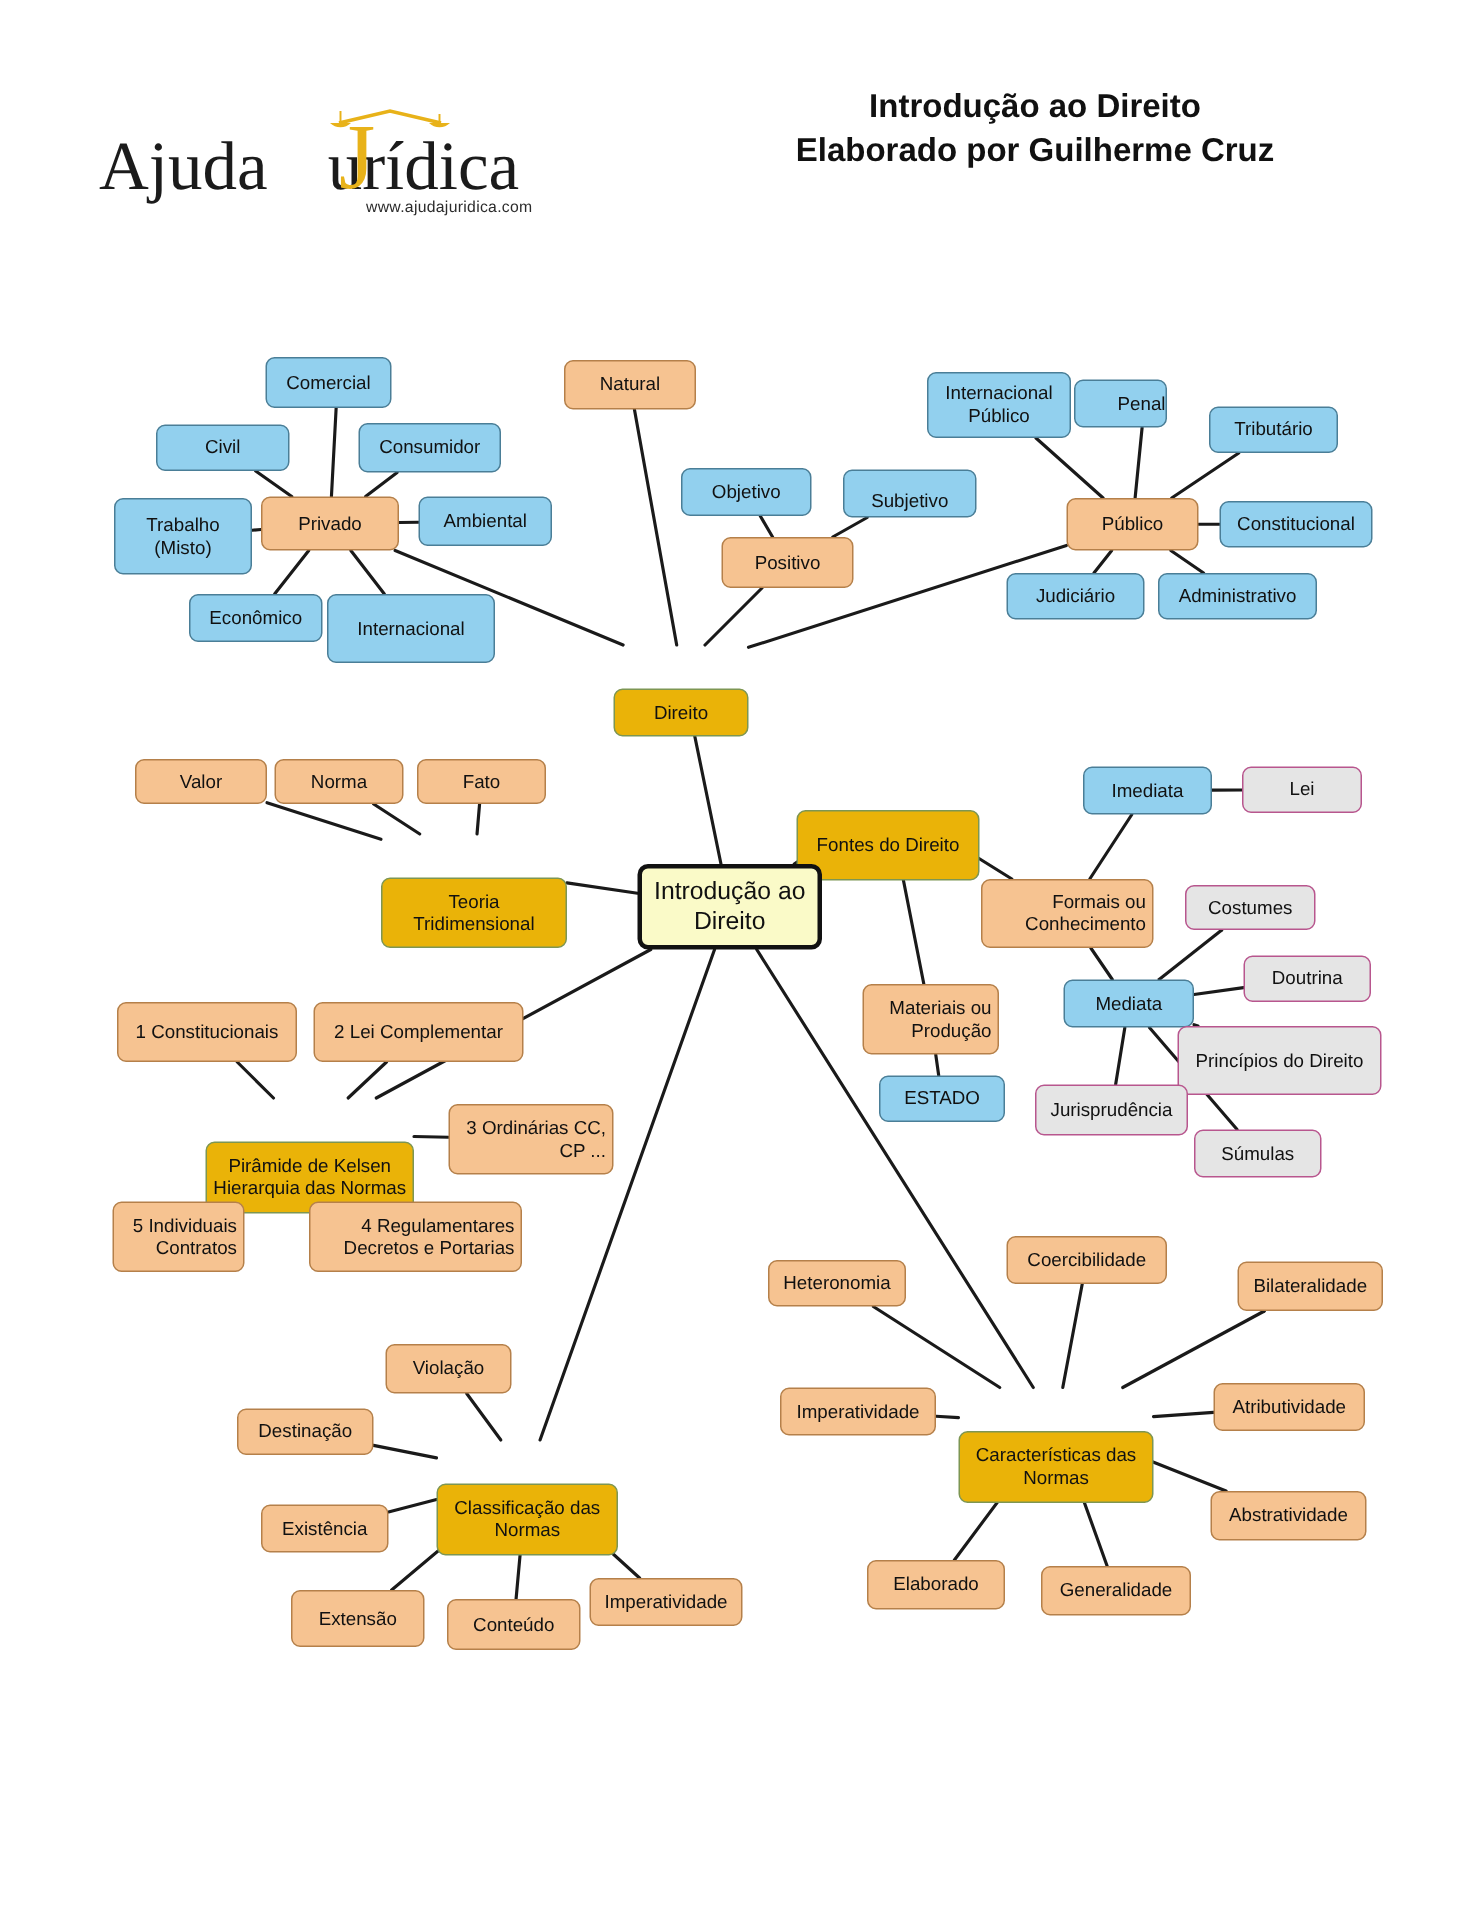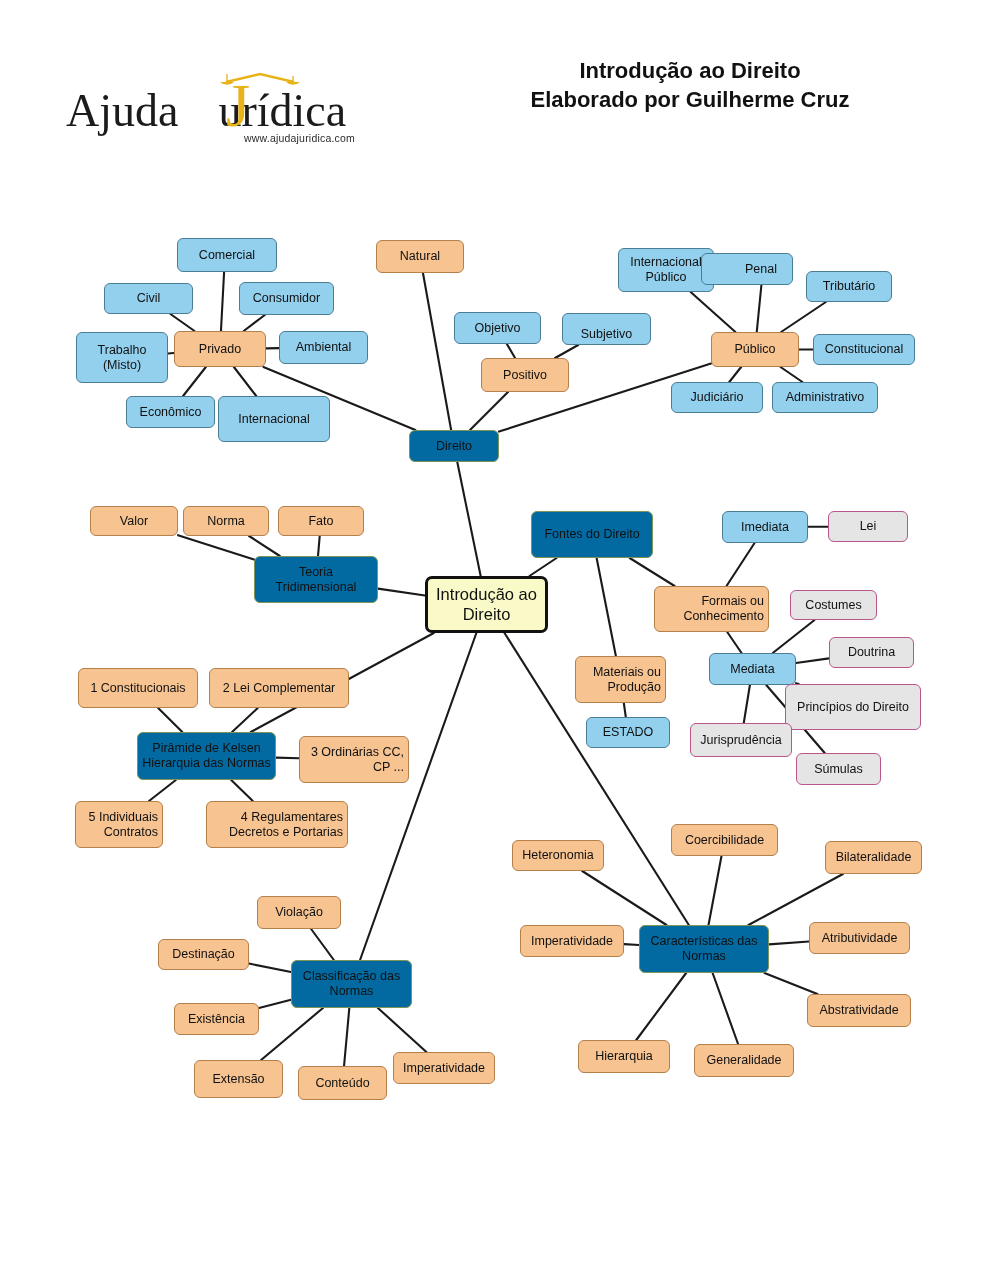--- a/index.html
+++ b/index.html
@@ -47,21 +47,21 @@
     display:flex; align-items:center; justify-content:center;
     text-align:center;
     font-size:12.5px;
     color:#111;
     line-height:1.18;
     padding:2px 4px;
     z-index:5;
   }
   .n-blue   { background:#92D0EE; border-color:#4a7e97; }
   .n-orange { background:#F6C391; border-color:#b5804a;text-align:right; }
-  .n-green  { background:#0369a1; border-color:#7d9653; }
+  .n-green  { background:#eab308; border-color:#7d9653;margin-top:29px; }
   .n-pink   { background:#e5e5e5; border-color:#b8568e; }
   .n-center {
     background:#FAFAC8; border:3px solid #111; border-radius:7px;
     font-size:16.5px; z-index:7;
   }
 </style>
 </head>
 <body>
 
 <div id="stage">
@@ -150,21 +150,21 @@
   <div id="nodes">
       <div class="node n-center" style="left: 425px; top: 576px; width: 123px; height: 57px;">
         <span>Introdução ao Direito</span>
       </div>
       <div class="node n-green" style="left: 409px; top: 430px; width: 90px; height: 32px;">
         <span>Direito</span>
       </div>
       <div class="node n-orange" style="left: 174px; top: 331px; width: 92px; height: 36px;">
         <span>Privado</span>
       </div>
-      <div class="node n-blue" style="left: 177px; top: 238px; width: 100px; height: 34px;">
+      <div class="node n-blue" style="left: 177px; top: 238px; width: 84px; height: 34px;">
         <span>Comercial</span>
       </div>
       <div class="node n-blue" style="left: 104px; top: 283px; width: 89px; height: 31px;">
         <span>Civil</span>
       </div>
       <div class="node n-blue" style="left: 239px; top: 282px; width: 95px; height: 33px;">
         <span>Consumidor</span>
       </div>
       <div class="node n-blue" style="left: 76px; top: 332px; width: 92px; height: 51px;">
         <span>Trabalho (Misto)</span>
@@ -189,21 +189,21 @@
       </div>
       <div class="node n-blue" style="left: 562px; top: 313px; width: 89px; height: 32px; align-items: flex-end;">
         <span>Subjetivo</span>
       </div>
       <div class="node n-orange" style="left: 711px; top: 332px; width: 88px; height: 35px;">
         <span>Público</span>
       </div>
       <div class="node n-blue" style="left: 618px; top: 248px; width: 96px; height: 44px;">
         <span>Internacional Público</span>
       </div>
-      <div class="node n-blue" style="left: 701px; top: 253px; width: 92px; height: 32px; padding-left: 32px;">
+      <div class="node n-blue" style="left: 716px; top: 253px; width: 62px; height: 32px; padding-left: 32px;">
         <span>Penal</span>
       </div>
       <div class="node n-blue" style="left: 806px; top: 271px; width: 86px; height: 31px;">
         <span>Tributário</span>
       </div>
       <div class="node n-blue" style="left: 813px; top: 334px; width: 102px; height: 31px;">
         <span>Constitucional</span>
       </div>
       <div class="node n-blue" style="left: 671px; top: 382px; width: 92px; height: 31px;">
         <span>Judiciário</span>
@@ -313,20 +313,20 @@
       <div class="node n-orange" style="left: 520px; top: 925px; width: 104px; height: 32px;">
         <span>Imperatividade</span>
       </div>
       <div class="node n-orange" style="left: 809px; top: 922px; width: 101px; height: 32px;">
         <span>Atributividade</span>
       </div>
       <div class="node n-orange" style="left: 807px; top: 994px; width: 104px; height: 33px;">
         <span>Abstratividade</span>
       </div>
       <div class="node n-orange" style="left: 578px; top: 1040px; width: 92px; height: 33px;">
-        <span>Hierarquia</span>
+        <span>Elaborado</span>
       </div>
       <div class="node n-orange" style="left: 694px; top: 1044px; width: 100px; height: 33px;">
         <span>Generalidade</span>
       </div>
     </div>
 
 </div>
 
 </body></html>

